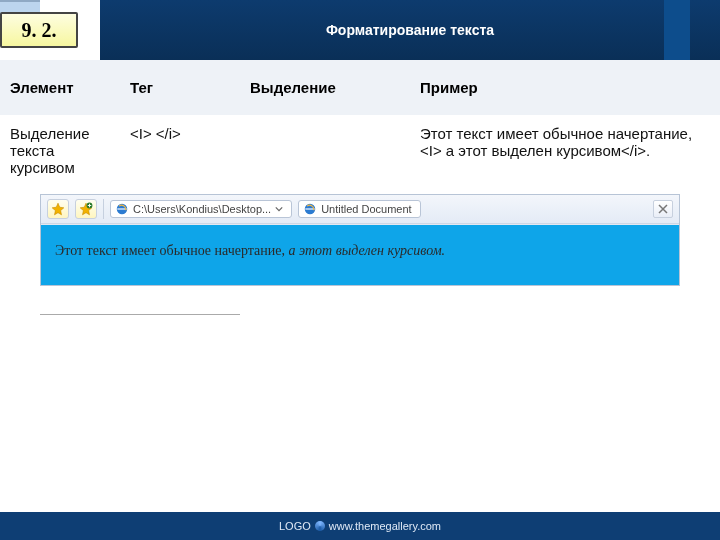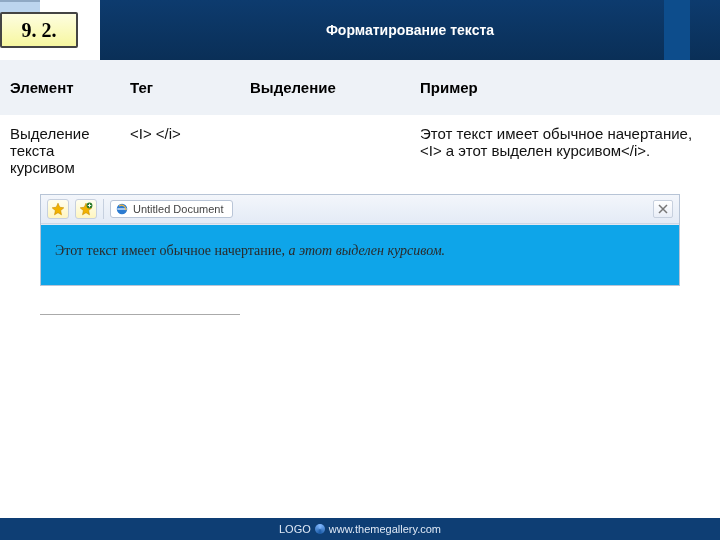--- a/index.html
+++ b/index.html
@@ -150,21 +150,21 @@
     font-size: 14px;
     color: #2a2a2a;
     border-top: 1px solid #e3e8f1;
   }
   .page-area em { font-style: italic; }
 
   .footer-bar {
     position: absolute;
     left: 0; right: 0; bottom: 0;
     background: #0e3e74;
-    height: 22px;
+    height: 28px;
     display: flex;
     align-items: center;
     justify-content: center;
     color: #dfe9f6;
     font-size: 11px;
   }
   .footer-bar a { color: #dfe9f6; text-decoration: none; }
   .footer-bar .logo-dot {
     display:inline-block; width:10px; height:10px; border-radius:50%;
     background: conic-gradient(#7fb7ff, #1a5aa6, #7fb7ff);
@@ -230,20 +230,31 @@
           <path d="M18 3v6M15 6h6" stroke="#fff" stroke-width="1.6"></path>
         </svg>
     </span>
     <span style="width:1px;height:20px;background:#c6d0df;"></span>
     <span class="addr-chip">
       <svg width="14" height="14" viewBox="0 0 24 24">
           <circle cx="12" cy="12" r="9" fill="#2b7bd1"></circle>
           <path d="M4 12h16" stroke="#fff" stroke-width="2"></path>
           <path d="M7 7c5-4 12 0 12 7" stroke="#f6b73c" stroke-width="2" fill="none"></path>
         </svg>
+      <span>C:\Users\Kondius\Desktop...</span>
+      <svg width="8" height="8" viewBox="0 0 10 10">
+          <path d="M1 3l4 4 4-4" stroke="#666" stroke-width="1.5" fill="none"></path>
+        </svg>
+    </span>
+    <span class="addr-chip">
+      <svg width="14" height="14" viewBox="0 0 24 24">
+          <circle cx="12" cy="12" r="9" fill="#2b7bd1"></circle>
+          <path d="M4 12h16" stroke="#fff" stroke-width="2"></path>
+          <path d="M7 7c5-4 12 0 12 7" stroke="#f6b73c" stroke-width="2" fill="none"></path>
+        </svg>
       <span>Untitled Document</span>
     </span>
     <span class="icon-box" style="margin-left:auto">
       <svg width="10" height="10" viewBox="0 0 10 10">
           <path d="M1 1l8 8M9 1l-8 8" stroke="#777" stroke-width="1.5"></path>
         </svg>
     </span>
   </div>
   <div class="page-area">
     <span>Этот текст имеет обычное начертание, </span><em>а этот выделен курсивом.</em>

